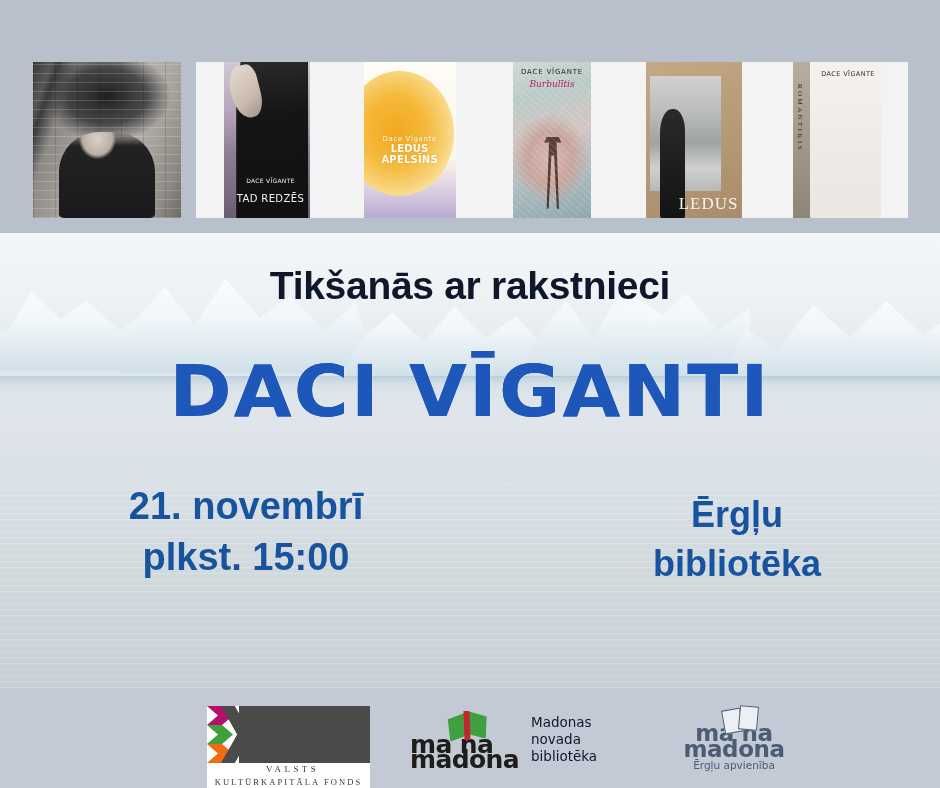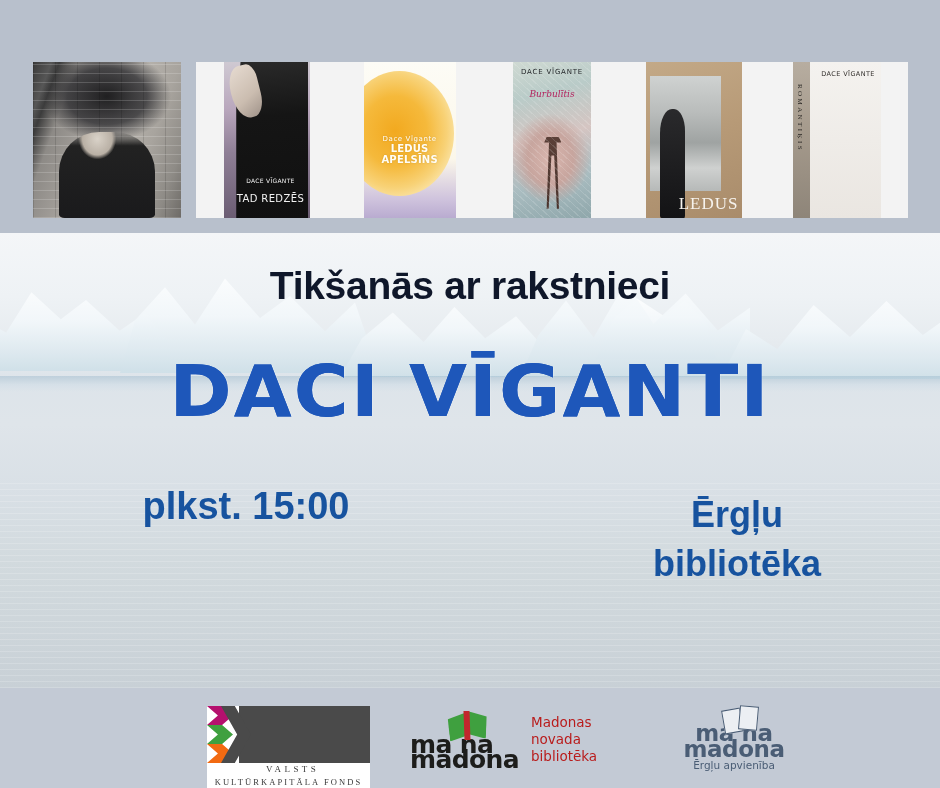--- a/index.html
+++ b/index.html
@@ -168,21 +168,21 @@
       repeating-linear-gradient(42deg, rgba(255,255,255,.14) 0 1px, rgba(0,0,0,0) 1px 5px);
   }
   .cv-burbulitis .cvtxt {
     position: absolute;
     left: 0; right: 0; top: 6px;
     text-align: center;
     z-index: 3;
     font-family: "DejaVu Sans", sans-serif;
   }
   .cv-burbulitis .cvtxt .auth { font-size: 7px; color:#25282b; letter-spacing: .8px; display:block; }
-  .cv-burbulitis .cvtxt .ttl  { font-size: 9px; color:#b4245f; display:block; margin-top:13px; font-style: italic; font-family: "DejaVu Serif", serif; }
+  .cv-burbulitis .cvtxt .ttl  { font-size: 9px; color:#b4245f; display:block; margin-top:3px; font-style: italic; font-family: "DejaVu Serif", serif; }
 
   
   .cv-ledus .cover-art {
     width: 96px;
     background: linear-gradient(160deg, #c3a987 0%, #b79a77 48%, #a98c6b 100%);
   }
   .cv-ledus .cover-art::before {
     content: "";
     position: absolute;
     left: 4%; top: 9%;
@@ -451,21 +451,21 @@
   }
   .mnb-book .spine {
     position: absolute; left: 16px; top: -1px;
     width: 6px; height: 29px;
     background: #c1272d;
     transform: rotate(-2deg);
   }
   .mnb-label {
     font-size: 13.5px;
     line-height: 1.26;
-    color: #b91c1c;
+    color: #0f172a;
     font-family: "DejaVu Sans", sans-serif;
     white-space: pre-line;
   }
 
   
   .logo-erg {
     position: absolute;
     left: 650px; top: 706px;
     width: 168px; height: 70px;
     z-index: 9;
@@ -565,20 +565,21 @@
     <div class="water-ripple"></div>
   </div>
 
   <div class="txt-layer">
 
     <div class="headline">Tikšanās ar rakstnieci</div>
 
     <div class="bigname">DACI VĪGANTI</div>
 
     <div class="when">
+      <div>21. novembrī</div>
       <div>plkst. 15:00</div>
     </div>
 
     <div class="where">
       <div>Ērgļu</div>
       <div>bibliotēka</div>
     </div>
 
   </div>
 

